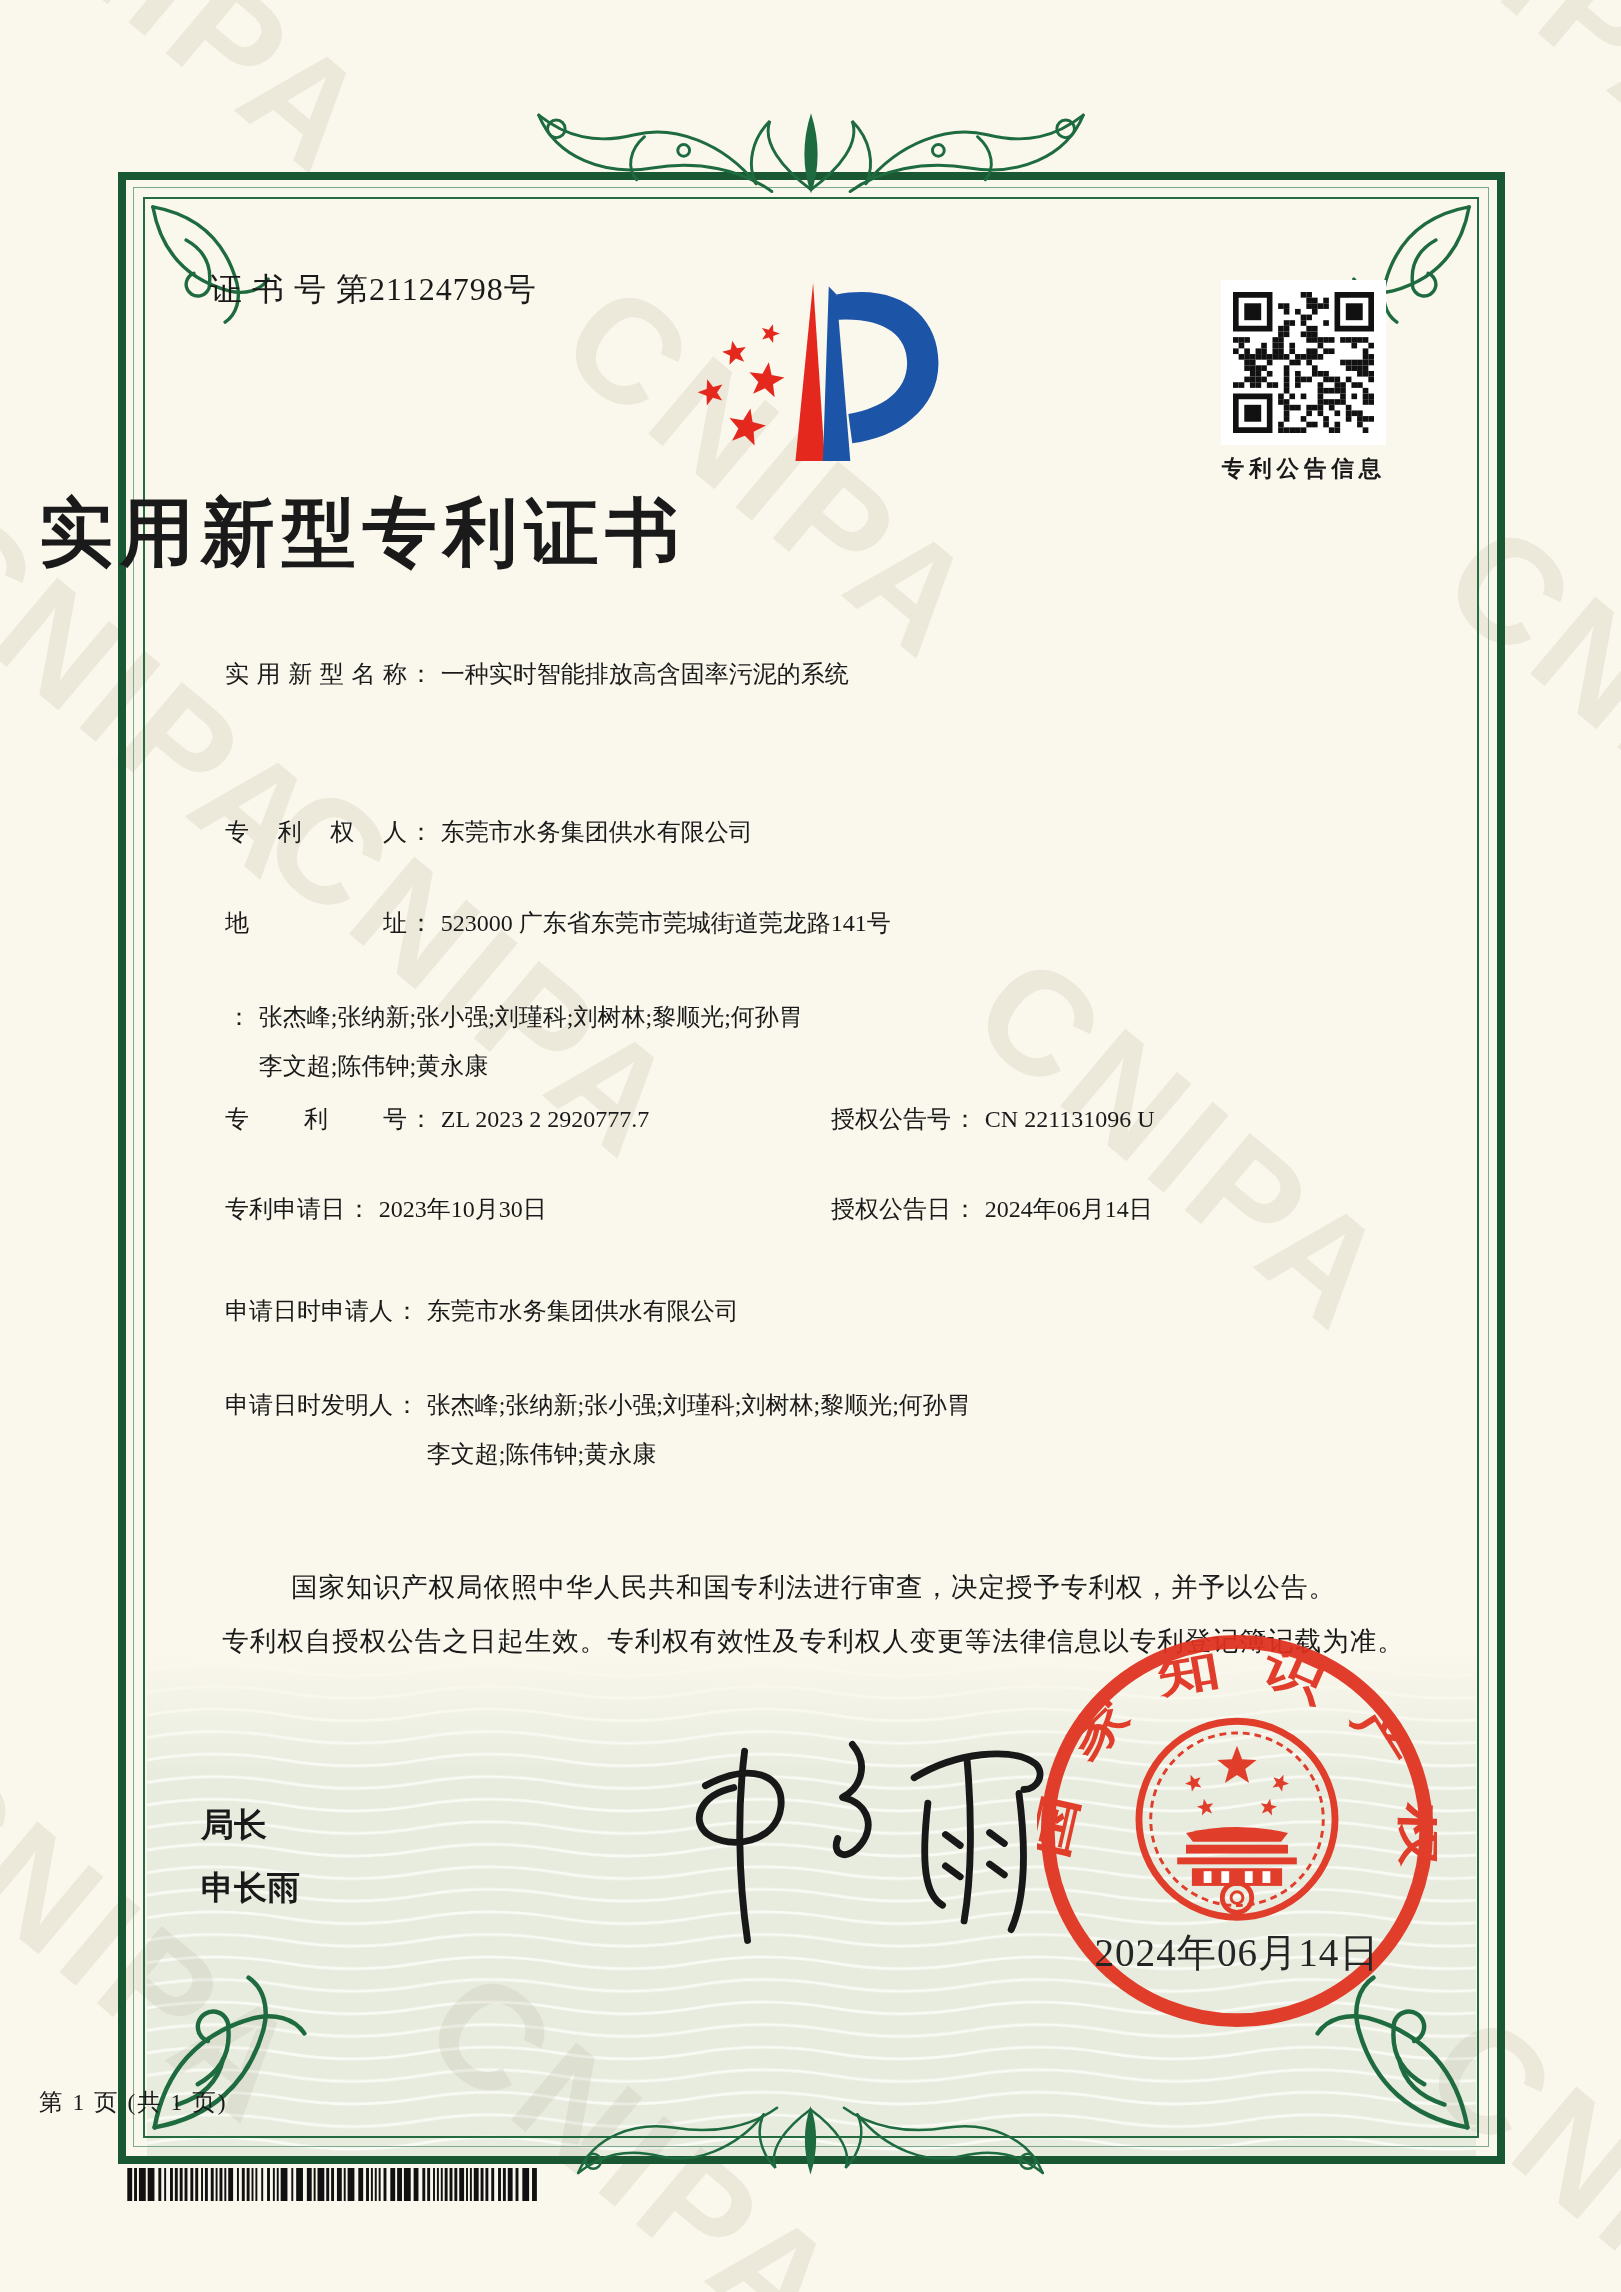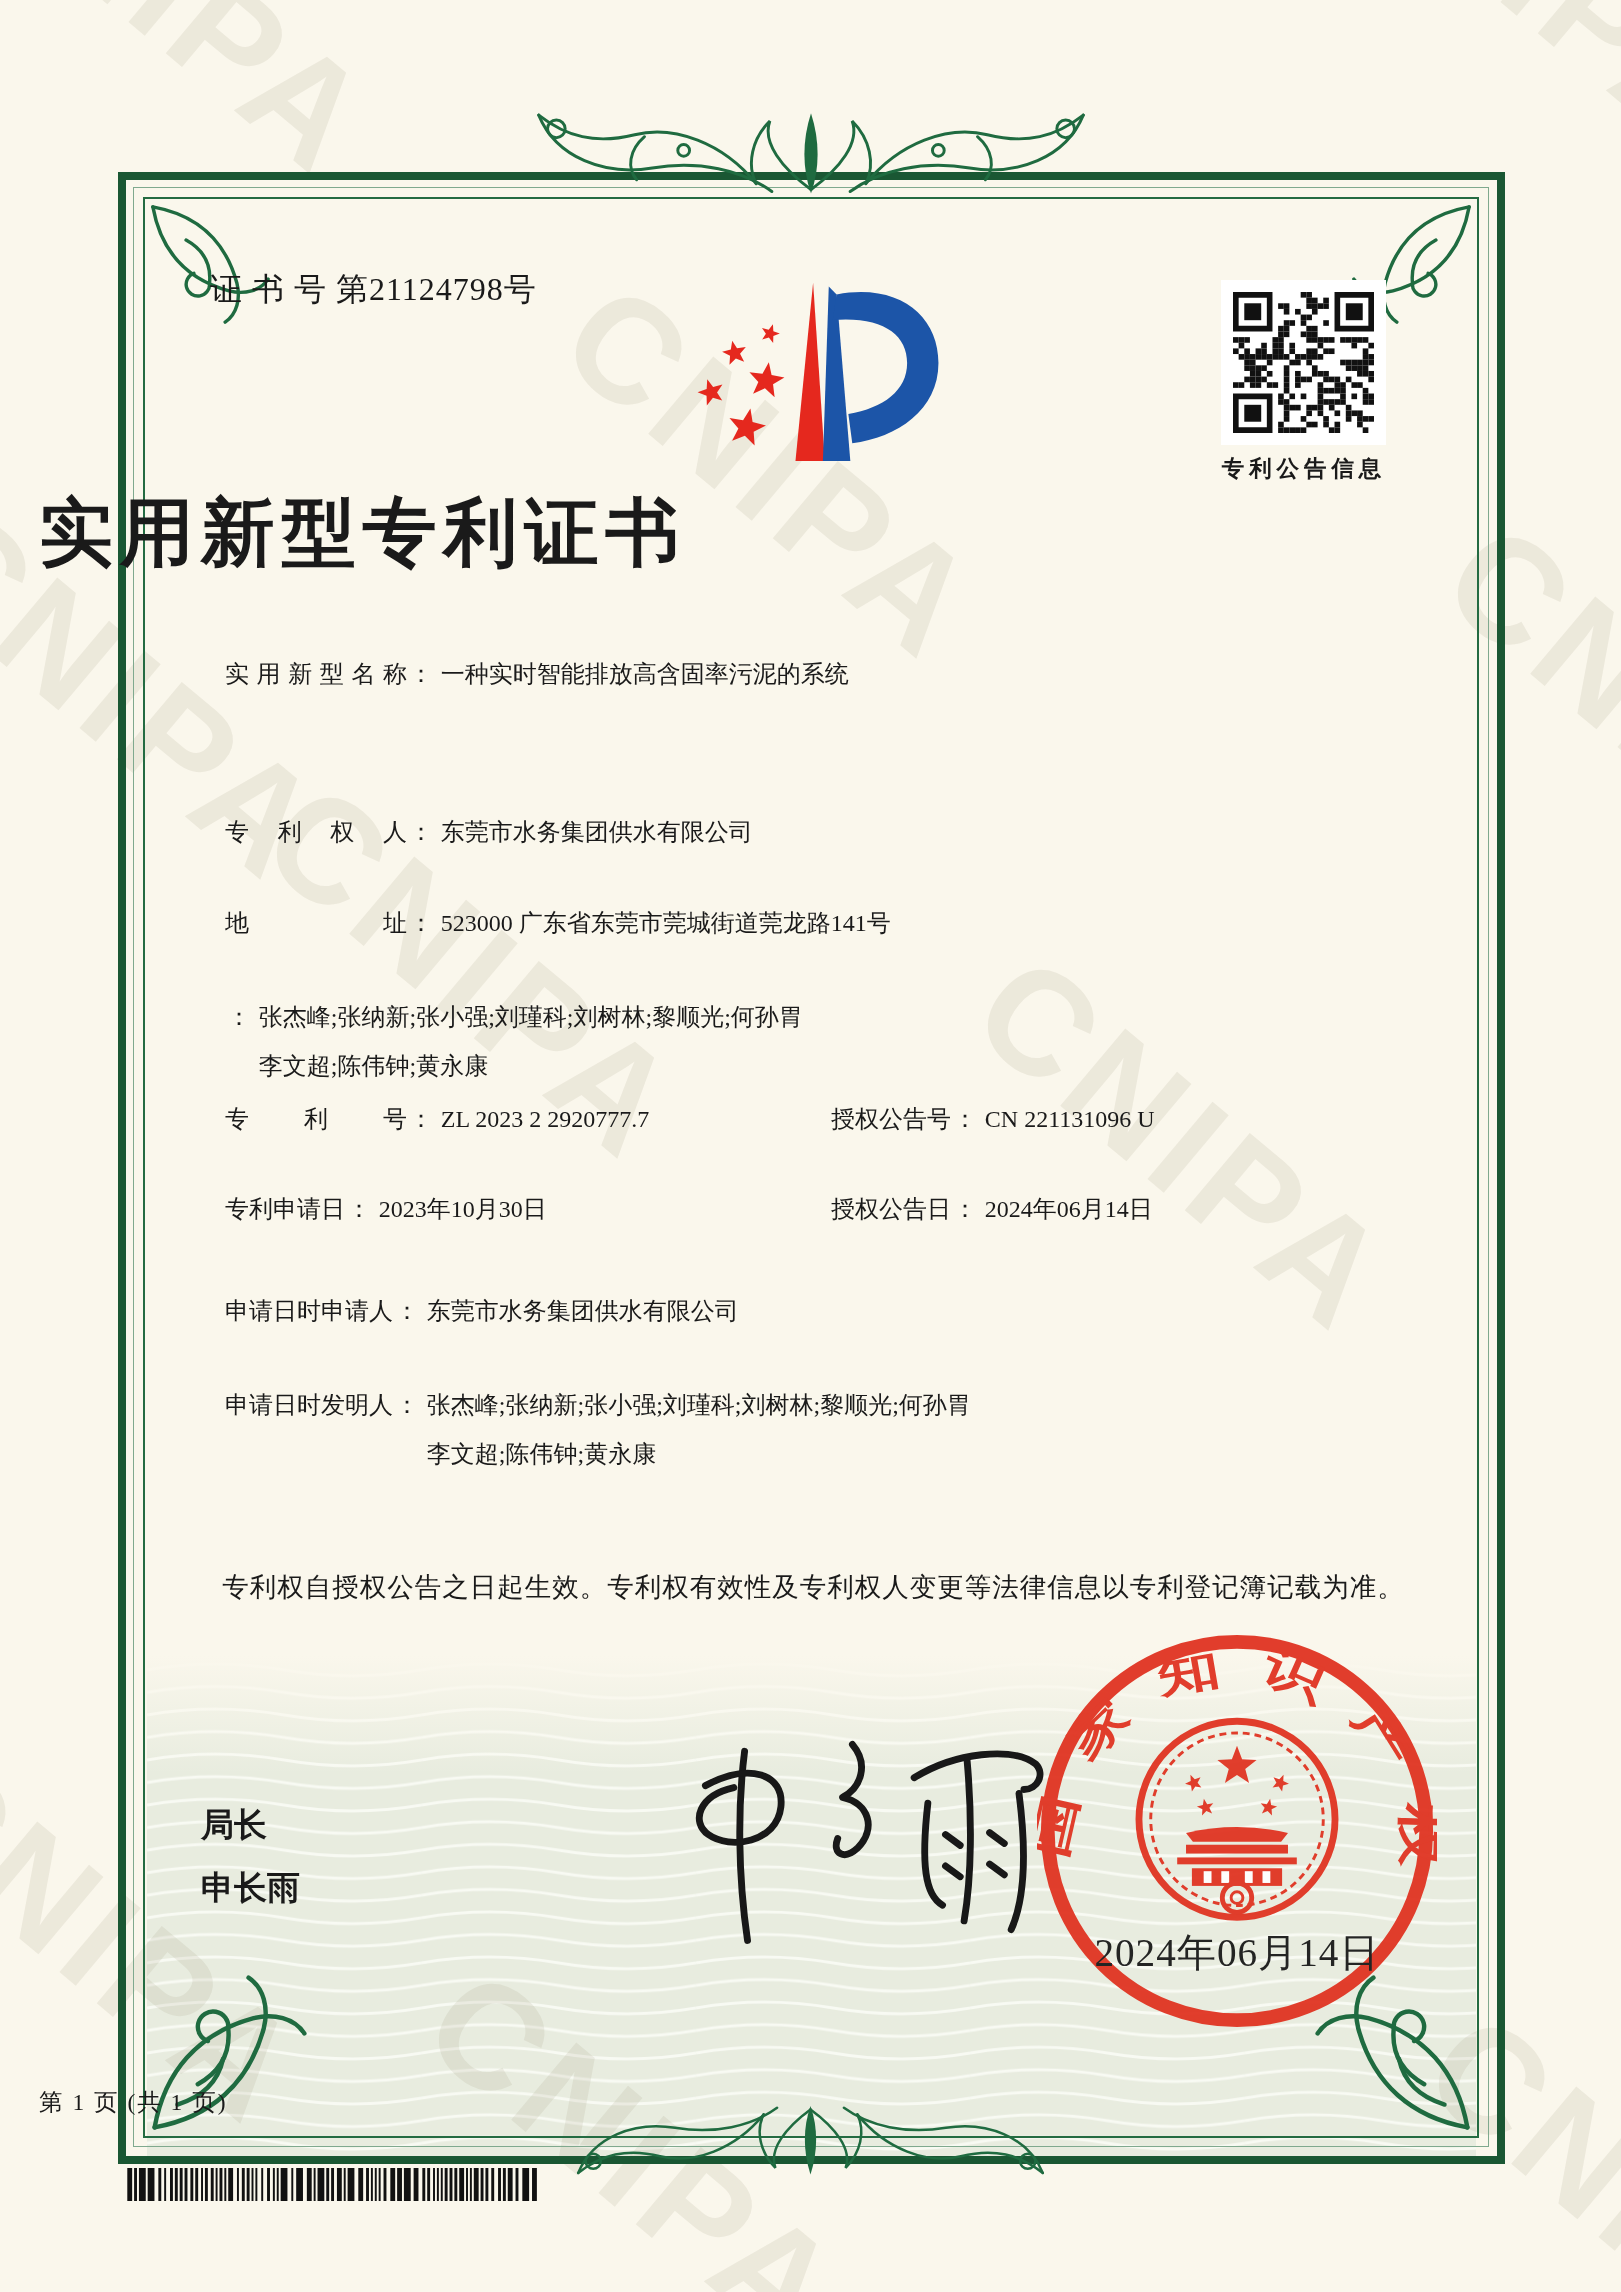--- a/index.html
+++ b/index.html
@@ -446,20 +446,21 @@
 <div class="row" style="top:1390px">
   <span class="lbl wide">申请日时发明人</span>
     <span class="colon">：</span>
   <span class="val">
     <div>张杰峰;张纳新;张小强;刘瑾科;刘树林;黎顺光;何孙胃</div>
     <div class="l2">李文超;陈伟钟;黄永康</div>
   </span>
 </div>
 
 <div class="abs statement">
+  <div>国家知识产权局依照中华人民共和国专利法进行审查，决定授予专利权，并予以公告。</div>
   <div>专利权自授权公告之日起生效。专利权有效性及专利权人变更等法律信息以专利登记簿记载为准。</div>
 </div>
 
 <div class="abs officer">
   <div>局长</div>
   <div class="name">申长雨</div>
 </div>
 
 <svg class="abs signature" width="451" height="245" viewBox="0 0 460 250">
   <g fill="none" stroke="#181818" stroke-width="7" stroke-linecap="round" stroke-linejoin="round">

